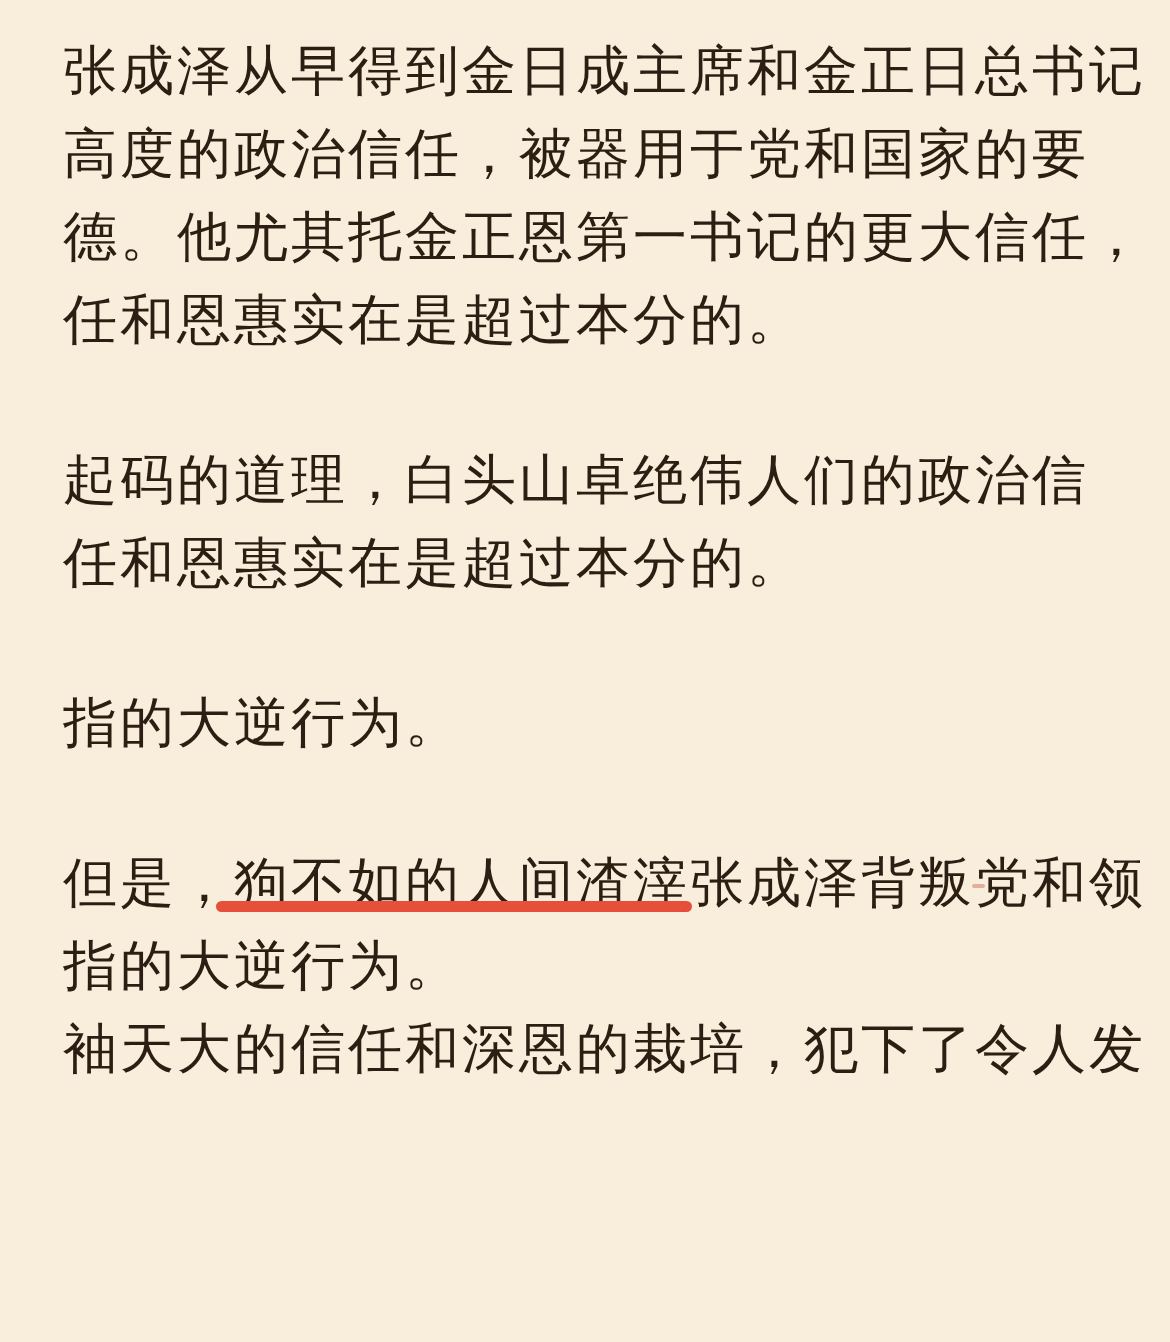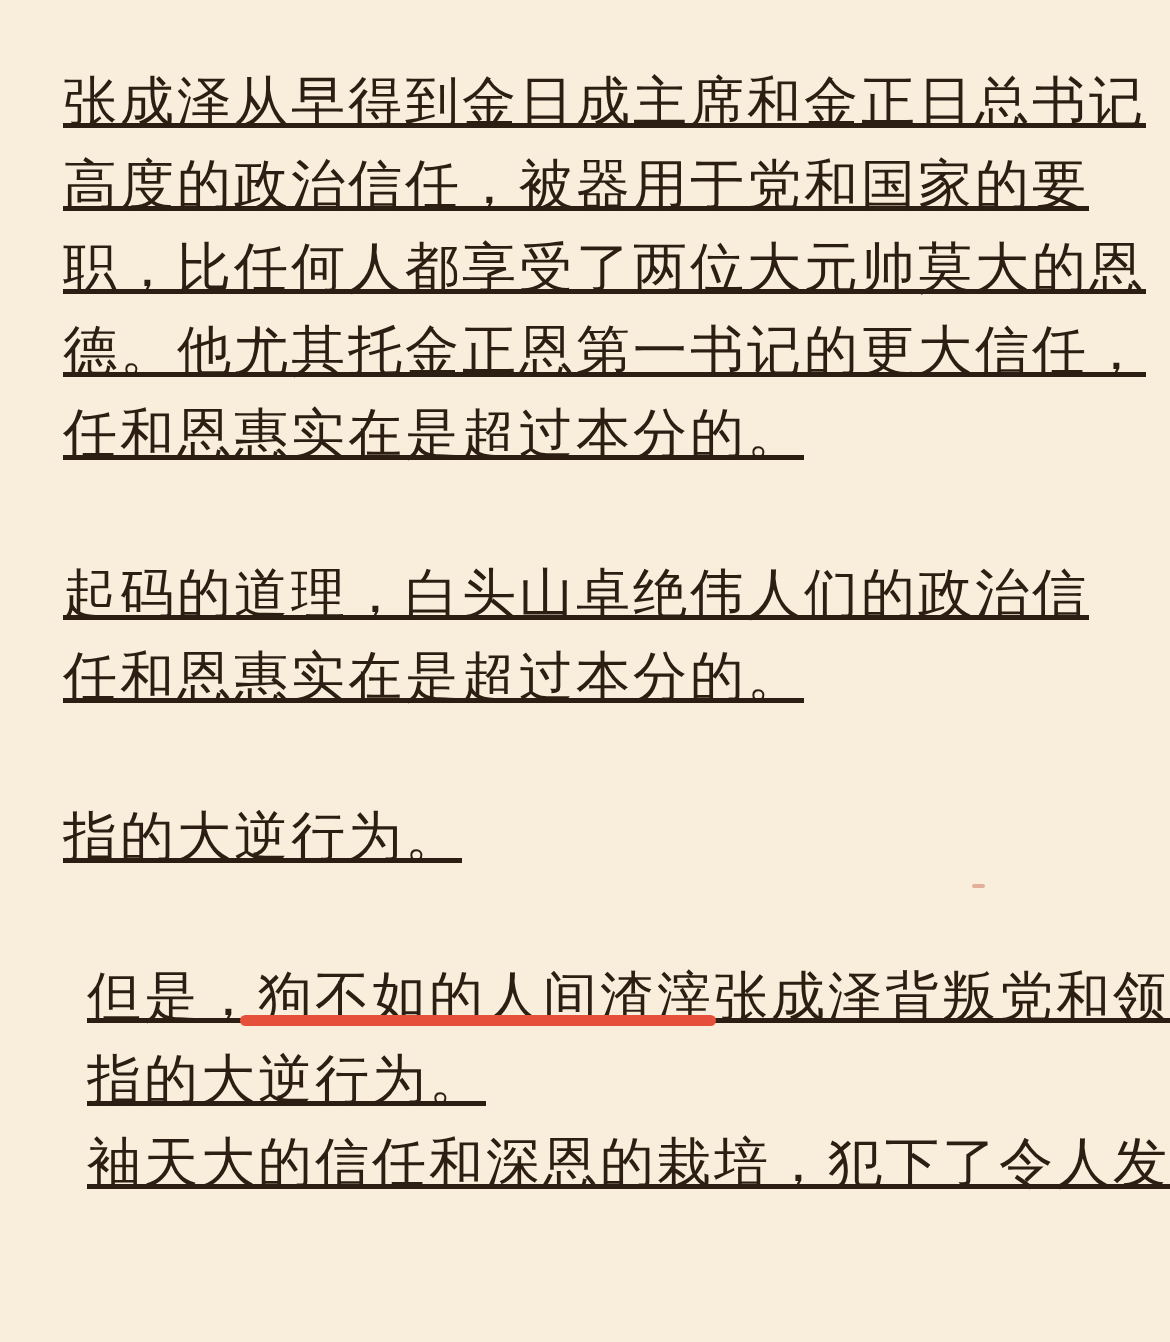--- a/index.html
+++ b/index.html
@@ -10,26 +10,25 @@
   }
   html,body{margin:0;padding:0;}
   body{
     width:1170px;height:1342px;
     background:var(--bg);
     position:relative;
     overflow:hidden;
     font-family:"Liberation Sans", sans-serif;
   }
   .page{
-    padding:60px 30px 40px 63px;
+    padding:29px 30px 40px 63px;
     color:var(--fg);
-    text-decoration:underline;
   }
   .para{margin:0 0 77px 0;}
-  .para:last-child{margin-bottom:0;margin-left:24px;}
+  .para:last-child{margin-bottom:0;}
   .line{
     font-size:54px;
     line-height:83px;
     letter-spacing:3px;
     white-space:nowrap;
     font-weight:500;
   }
   .redline{
     position:relative;
     display:inline-block;
@@ -56,21 +55,20 @@
   }
 </style>
 </head>
 <body>
 
 <div class="page">
 
   <div class="para">
     <div class="line">张成泽从早得到金日成主席和金正日总书记</div>
     <div class="line">高度的政治信任，被器用于党和国家的要</div>
-    <div class="line">职，比任何人都享受了两位大元帅莫大的恩</div>
     <div class="line">德。他尤其托金正恩第一书记的更大信任，</div>
     <div class="line">任和恩惠实在是超过本分的。</div>
   </div>
 
   <div class="para">
     <div class="line">起码的道理，白头山卓绝伟人们的政治信</div>
     <div class="line">任和恩惠实在是超过本分的。</div>
   </div>
 
   <div class="para">

